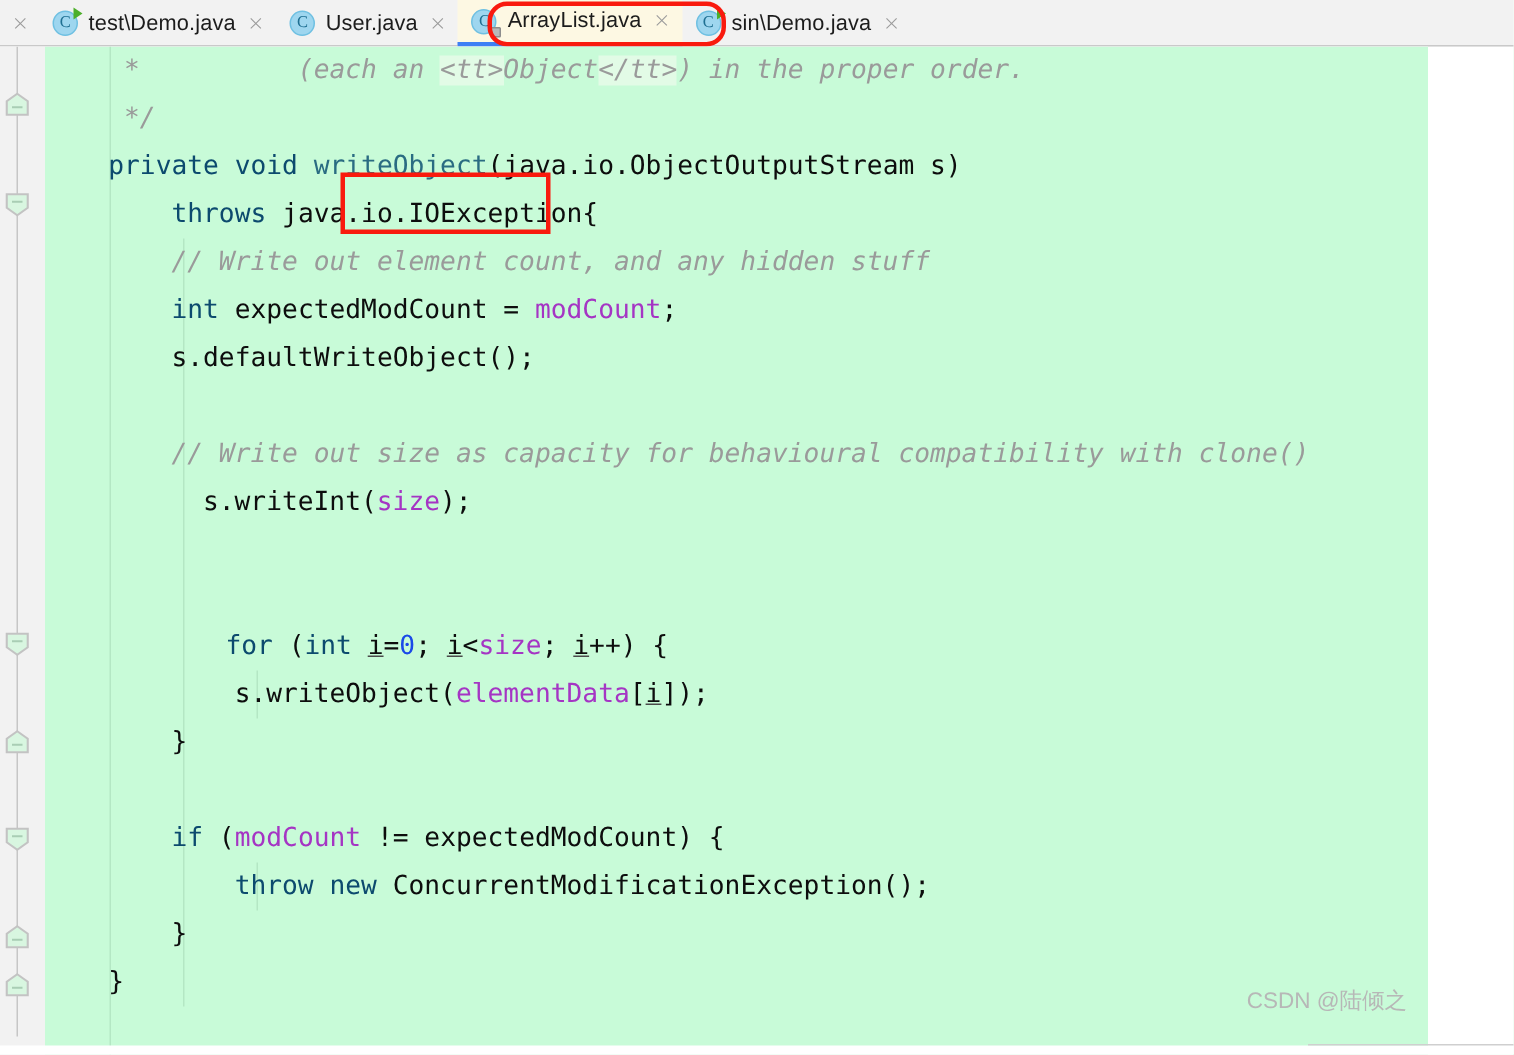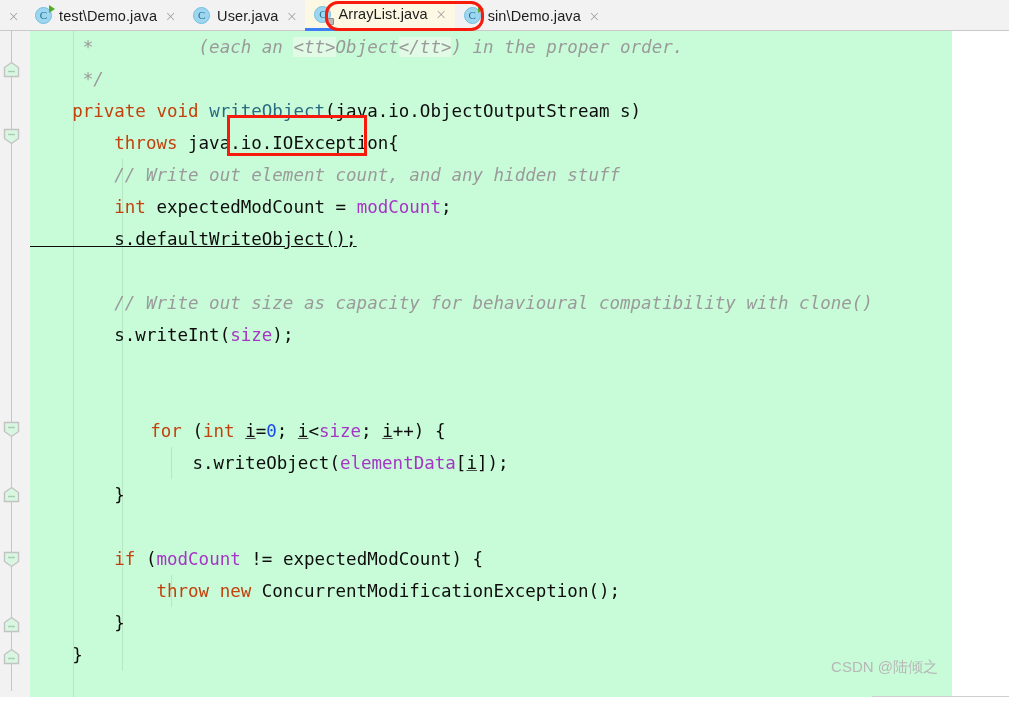--- a/index.html
+++ b/index.html
@@ -161,21 +161,21 @@
     left: 0;
     height: 32px;
     line-height: 32px;
     white-space: pre;
     font-family: "DejaVu Sans Mono", monospace;
     font-size: 17.5px;
     color: #0d0d0d;
     letter-spacing: 0px;
   }
 
-  .kw      { color: #c2410c; }
+  .kw      { color: #0c4a6e; }
   .cmt     { color: #9a9a9a; font-style: italic; }
   .fld     { color: #a535c4; }
   .num     { color: #1a49e8; }
   .mth     { color: #2a6c82; }
   .loc     { text-decoration: underline; text-decoration-color: #4a4a4a; }
   .jdtag   { background: #e2fbe6; }
 
   
   #method-annotation {
     position: absolute;
@@ -310,27 +310,27 @@
   <div class="indent-guide" style="left: 43px; top: 0px; height: 672px;"></div>
       <div class="indent-guide" style="left: 92px; top: 128px; height: 512px;"></div>
       <div class="indent-guide" style="left: 141px; top: 416px; height: 32px;"></div>
       <div class="indent-guide" style="left: 141px; top: 544px; height: 32px;"></div>
       <div class="code-line" style="top: 0px;"><span class="cmt">     *          </span><span class="cmt">(each an </span><span class="cmt jdtag">&lt;tt&gt;</span><span class="cmt">Object</span><span class="cmt jdtag">&lt;/tt&gt;</span><span class="cmt">) in the proper order.</span></div>
       <div class="code-line" style="top: 32px;"><span class="cmt">     */</span></div>
       <div class="code-line" style="top: 64px;"><span>    </span><span class="kw">private void </span><span class="mth">writeObject</span><span>(java.io.ObjectOutputStream s)</span></div>
       <div class="code-line" style="top: 128px;"><span class="cmt">        // Write out element count, and any hidden stuff</span></div>
       <div class="code-line" style="top: 96px;"><span>        </span><span class="kw">throws</span><span> java.io.IOException{</span></div>
       <div class="code-line" style="top: 160px;"><span>        </span><span class="kw">int</span><span> expectedModCount = </span><span class="fld">modCount</span><span>;</span></div>
-      <div class="code-line" style="top: 192px; text-decoration: underline;"><span>        s.defaultWriteObject();</span></div>
+      <div class="code-line" style="top: 192px;"><span>        s.defaultWriteObject();</span></div>
       <div class="code-line" style="top: 224px;"><span></span></div>
       <div class="code-line" style="top: 256px;"><span class="cmt">        // Write out size as capacity for behavioural compatibility with clone()</span></div>
-      <div class="code-line" style="top: 288px;"><span>        s.writeInt(</span><span class="fld">size</span><span>);</span></div>
+      <div class="code-line" style="top: 288px; margin-left: 21px;"><span>        s.writeInt(</span><span class="fld">size</span><span>);</span></div>
       <div class="code-line" style="top: 320px;"><span></span></div>
       <div class="code-line" style="top: 384px; padding-left: 36px;"><span>        </span><span class="kw">for</span><span> (</span><span class="kw">int</span><span> </span><span class="loc">i</span><span>=</span><span class="num">0</span><span>; </span><span class="loc">i</span><span>&lt;</span><span class="fld">size</span><span>; </span><span class="loc">i</span><span>++) {</span></div>
-      <div class="code-line" style="top: 416px; padding-left: 36px;"><span>            s.writeObject(</span><span class="fld">elementData</span><span>[</span><span class="loc">i</span><span>]);</span></div>
+      <div class="code-line" style="top: 416px;"><span>            s.writeObject(</span><span class="fld">elementData</span><span>[</span><span class="loc">i</span><span>]);</span></div>
       <div class="code-line" style="top: 448px;"><span>        }</span></div>
       <div class="code-line" style="top: 480px;"><span></span></div>
       <div class="code-line" style="top: 512px;"><span>        </span><span class="kw">if</span><span> (</span><span class="fld">modCount</span><span> != expectedModCount) {</span></div>
       <div class="code-line" style="top: 544px;"><span>            </span><span class="kw">throw new</span><span> ConcurrentModificationException();</span></div>
       <div class="code-line" style="top: 576px;"><span>        }</span></div>
       <div class="code-line" style="top: 608px;"><span>    }</span></div>
     </div>
 
   <div id="method-annotation"></div>
 

